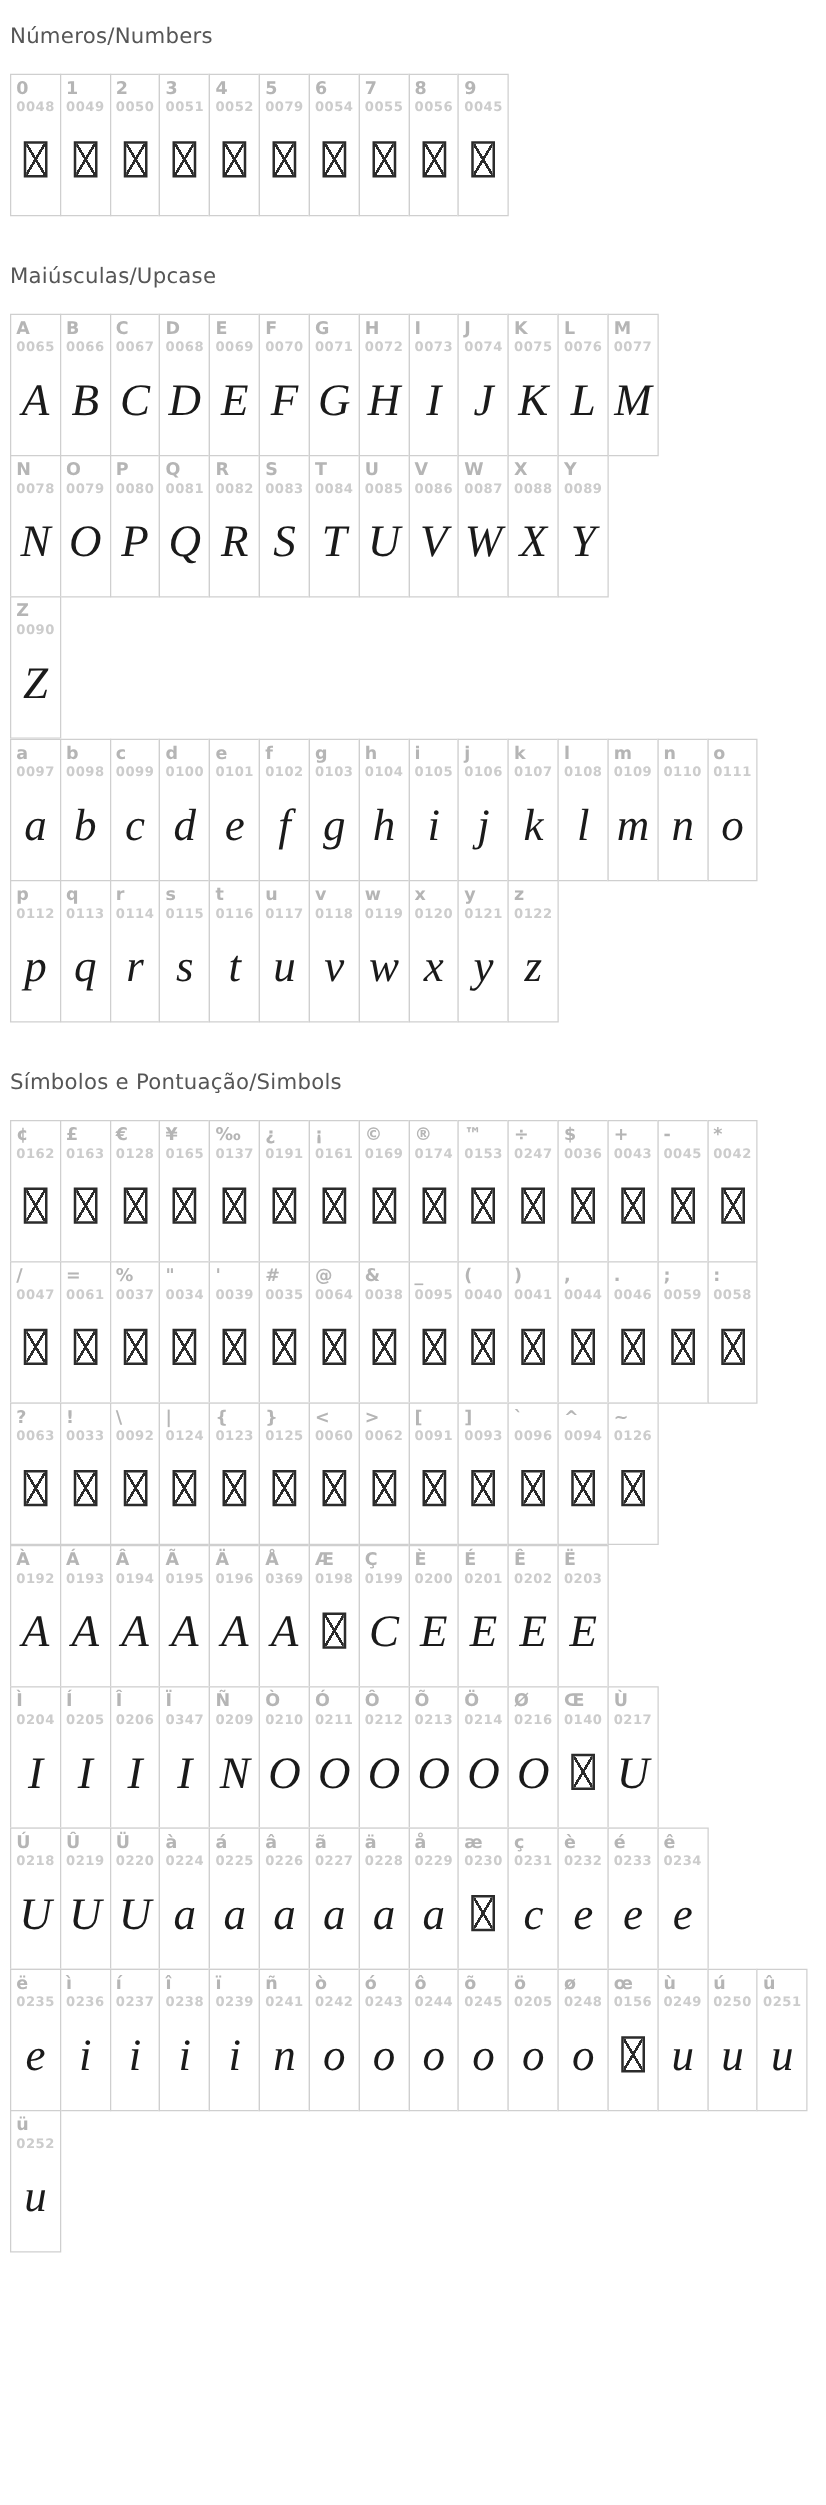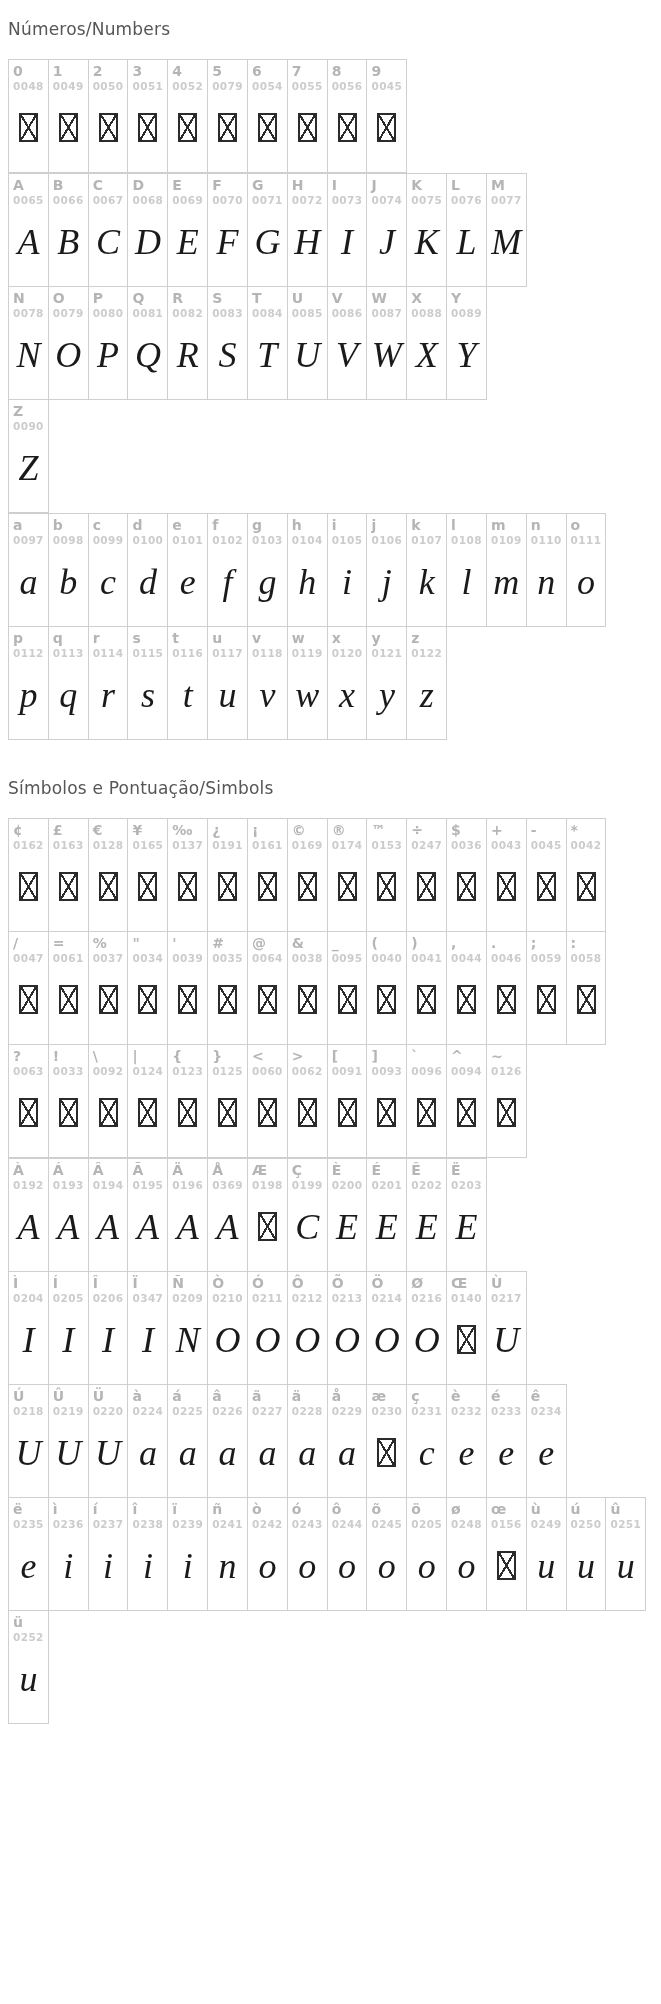--- a/index.html
+++ b/index.html
@@ -147,20 +147,21 @@
             </div>
             <div class="glyph-area">
               <span class="tofu"></span>
             </div>
           </div>
         </div>
       </div>
   </div>
 
   <div class="section">
+    <h2>Maiúsculas/Upcase</h2>
     <div>
         <div class="strip">
           <div class="cell">
             <div class="cell-head">
               <span class="char-label">A</span>
               <span class="char-code">0065</span>
             </div>
             <div class="glyph-area">
               <span class="script-glyph">A</span>
             </div>

